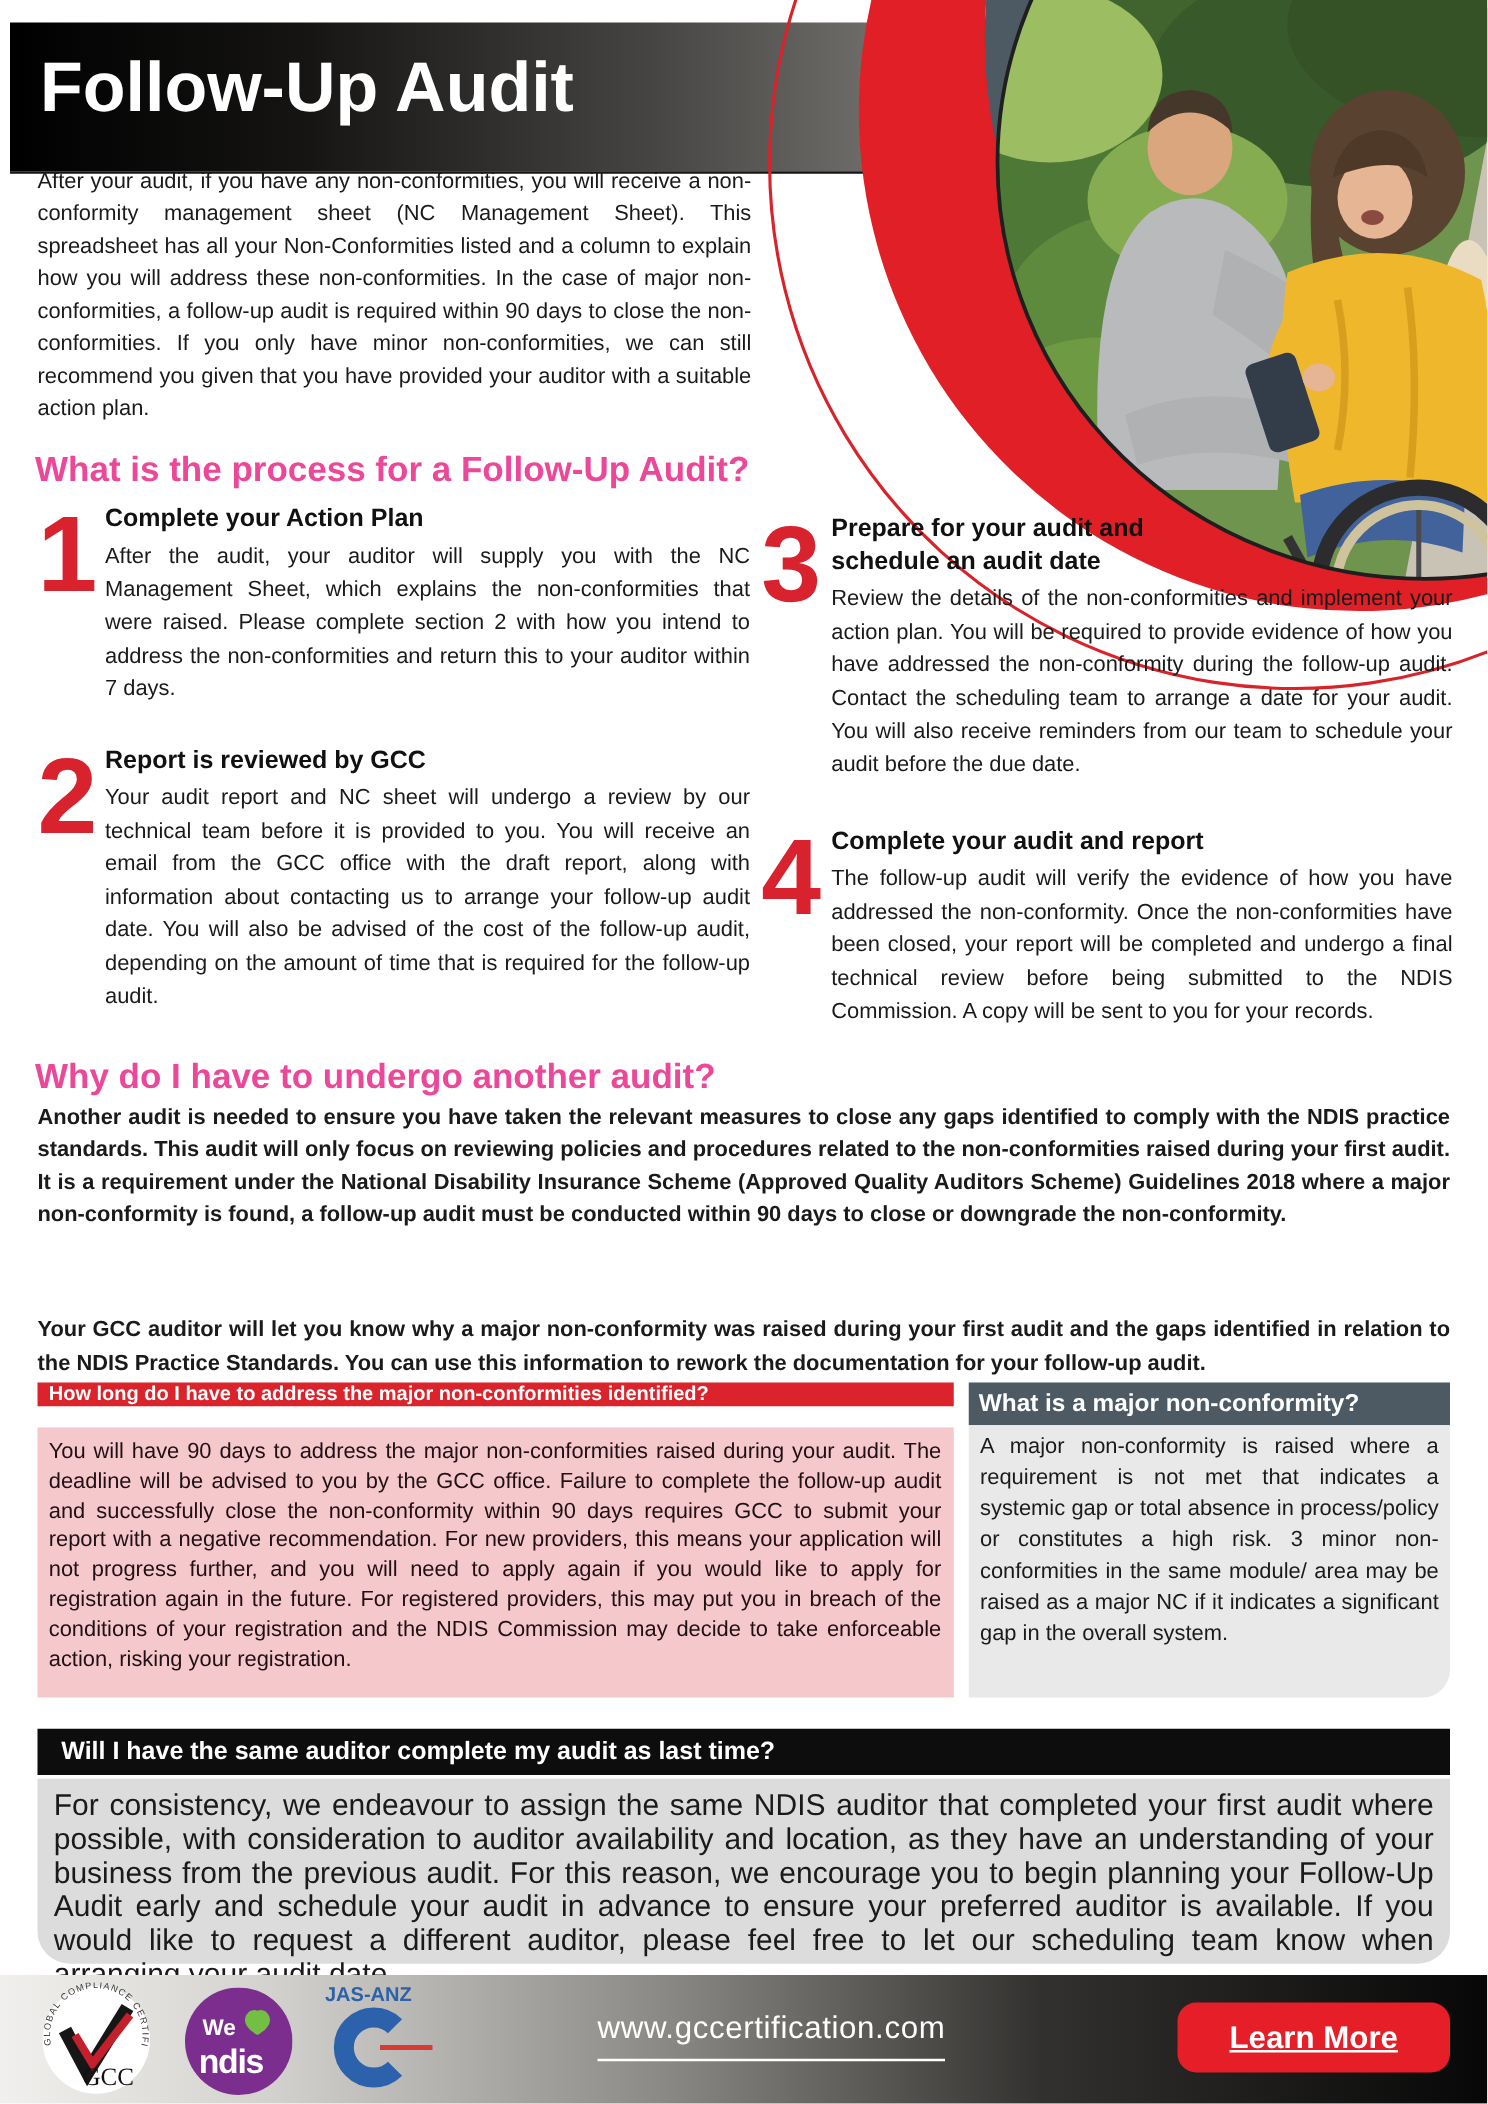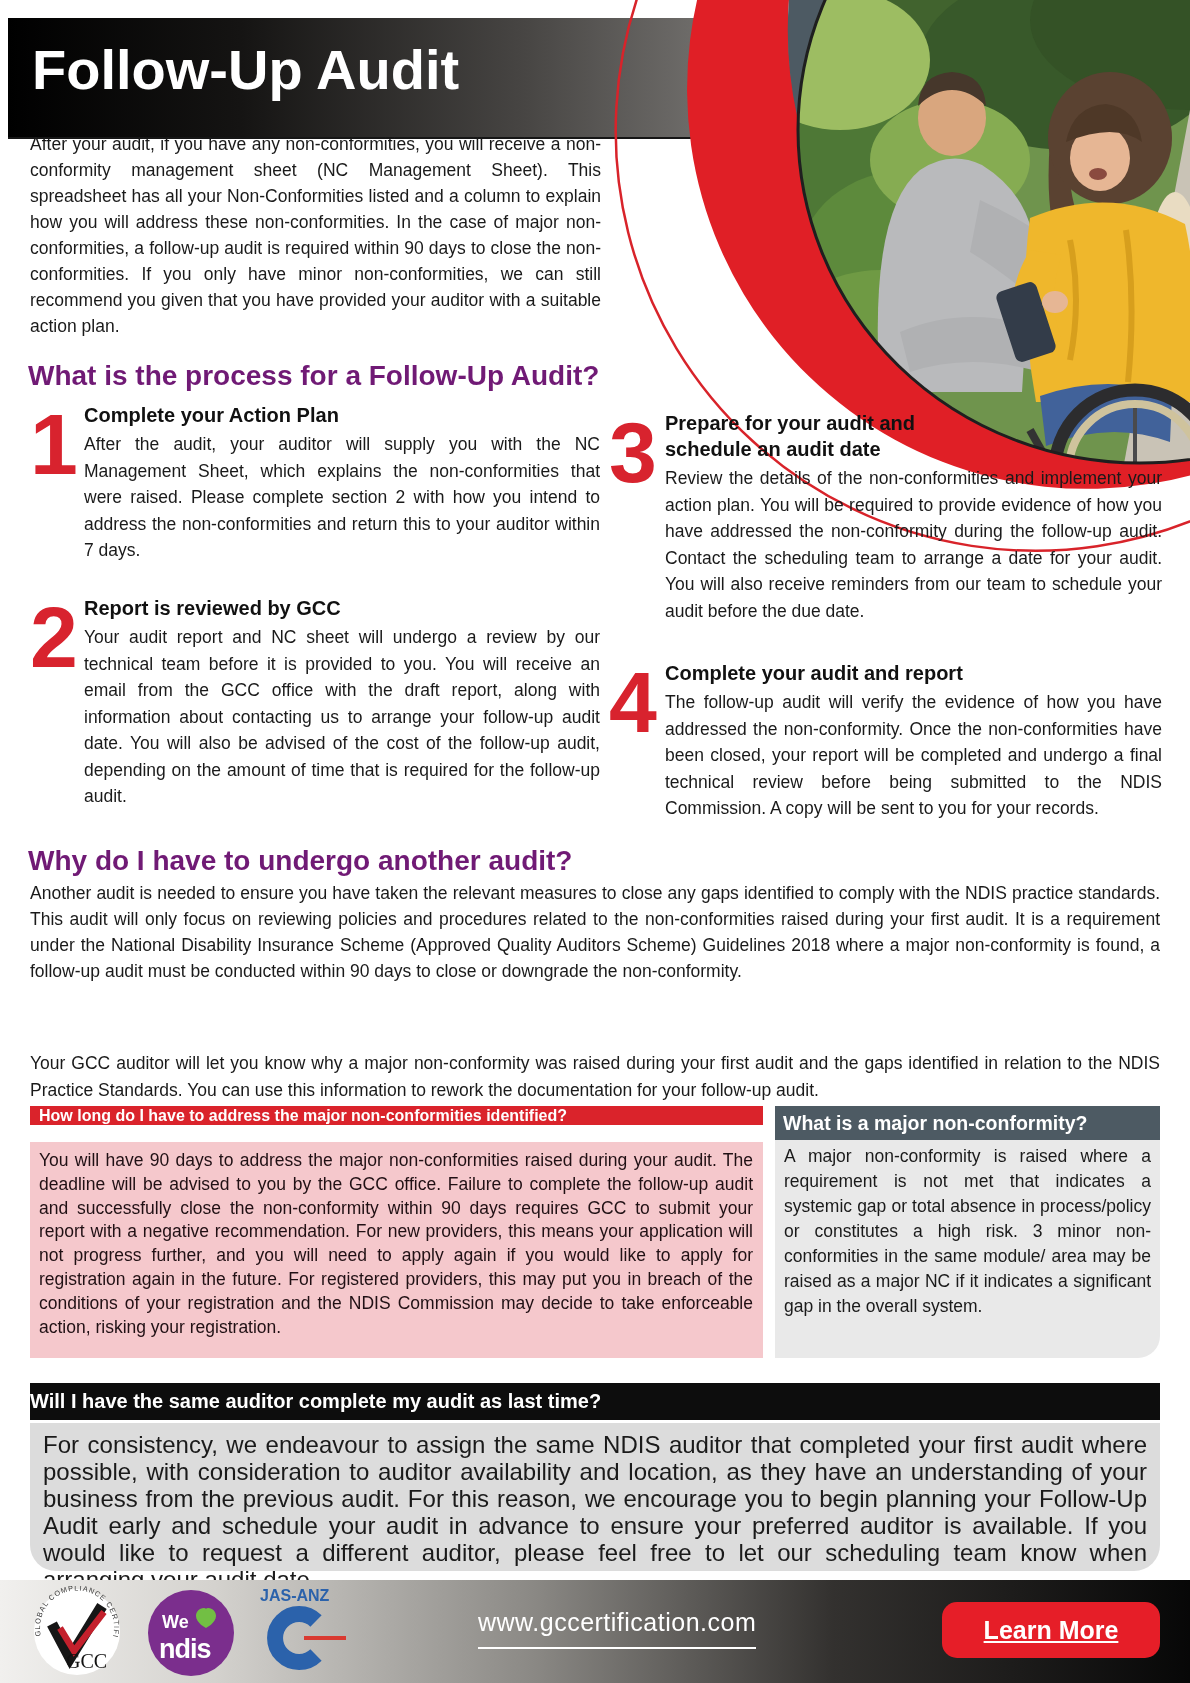--- a/index.html
+++ b/index.html
@@ -17,26 +17,26 @@
     background:linear-gradient(90deg,#000 0%,#151413 28%,#474543 62%,#8e8c89 100%);
     border-bottom:2px solid #161616;}
   .header-bar h1{margin:0;padding:24px 0 0 24px;font-size:56px;line-height:1;
     font-weight:700;color:#fff;letter-spacing:0;}
 
   .deco{left:550px;top:0;width:640px;height:560px;pointer-events:none;}
 
   
   .intro{left:30px;top:131px;width:571px;font-size:17.5px;line-height:26px;
     text-align:justify;margin:0;}
-  h2.sec{position:absolute;left:28px;margin:0;font-size:28px;font-weight:700;color:#701a75;}
+  h2.sec{position:absolute;left:28px;margin:0;font-size:28px;font-weight:700;color:#ec4899;}
   .h-process{top:360px;}
   .h-why{top:845px;}
   .h-prepare{top:1008px;}
   .para-wide{left:30px;width:1130px;font-size:17.5px;line-height:26px;
-    text-align:justify;margin:0;}
+    text-align:justify;margin:0;font-weight:bold;}
   .p-why{top:880px;}
   .p-prepare{top:1050px;line-height:27px;}
 
   
   .step{position:absolute;}
   .step-num{position:absolute;left:0;top:4px;font-size:86px;line-height:0.9;
     font-weight:700;color:var(--number-red,#d8232e);}
   .step-content{margin-left:54px;}
   .step-content h3{margin:0 0 3px 0;font-size:20px;font-weight:700;color:#111;line-height:26px;}
   .step-content p{margin:0;font-size:17.5px;line-height:26.5px;text-align:justify;}
@@ -55,21 +55,21 @@
   .banner-slate{left:775px;top:1106px;width:385px;height:34px;background:var(--slate,#4d5a63);
     font-size:19.5px;padding-left:8px;box-sizing:border-box;}
   .pink-box{left:30px;top:1142px;width:733px;height:216px;background:var(--pink-box,#f5c8cc);
     box-sizing:border-box;padding:7px 10px 0 9px;}
   .pink-box p{margin:0;font-size:17.5px;line-height:23.8px;text-align:justify;color:#201014;}
   .sidebar-box{left:775px;top:1140px;width:385px;height:218px;background:var(--sidebar-box,#e9e9e9);
     box-sizing:border-box;padding:4px 9px 0 9px;border-radius:0 0 22px 0;}
   .sidebar-box p{margin:0;font-size:17.5px;line-height:25px;text-align:justify;}
 
   .banner-black{left:30px;top:1383px;width:1130px;height:37px;background:var(--black-banner,#0d0d0d);
-    font-size:20px;padding-left:0;box-sizing:border-box;}
+    font-size:20px;padding-left:19px;box-sizing:border-box;}
   .gray-panel{left:30px;top:1423px;width:1130px;height:148px;background:var(--panel-gray,#dcdcdc);
     box-sizing:border-box;padding:8px 13px 0 13px;border-radius:0 0 26px 26px;}
   .gray-panel p{margin:0;font-size:24px;line-height:27px;text-align:justify;}
 
   
   .footer{left:0;top:1580px;width:1190px;height:103px;
     background:linear-gradient(90deg,#f1f0ee 0%,#d4d2ce 18%,#8a8884 45%,#33312f 70%,#070707 100%);}
   .logo{position:absolute;}
   .site-link{left:478px;top:1608px;font-size:25px;color:#fff;text-decoration:none;
     border-bottom:2px solid #fff;padding-bottom:10px;letter-spacing:0.5px;}

